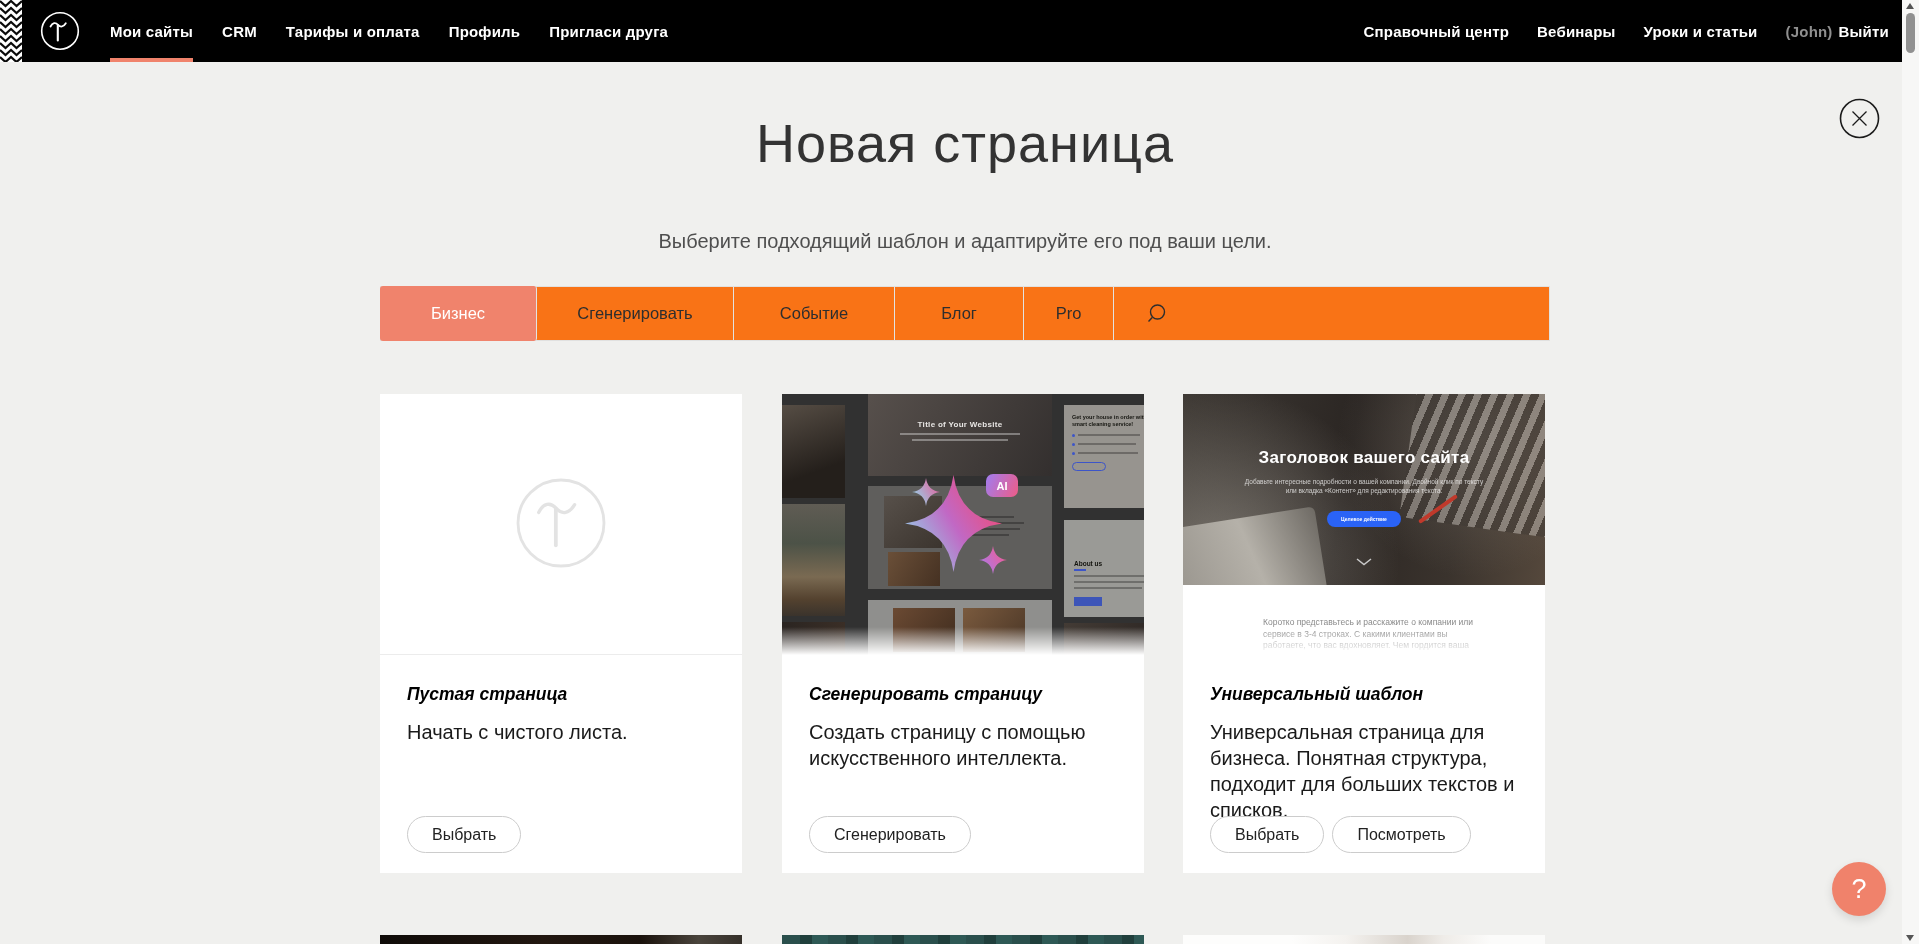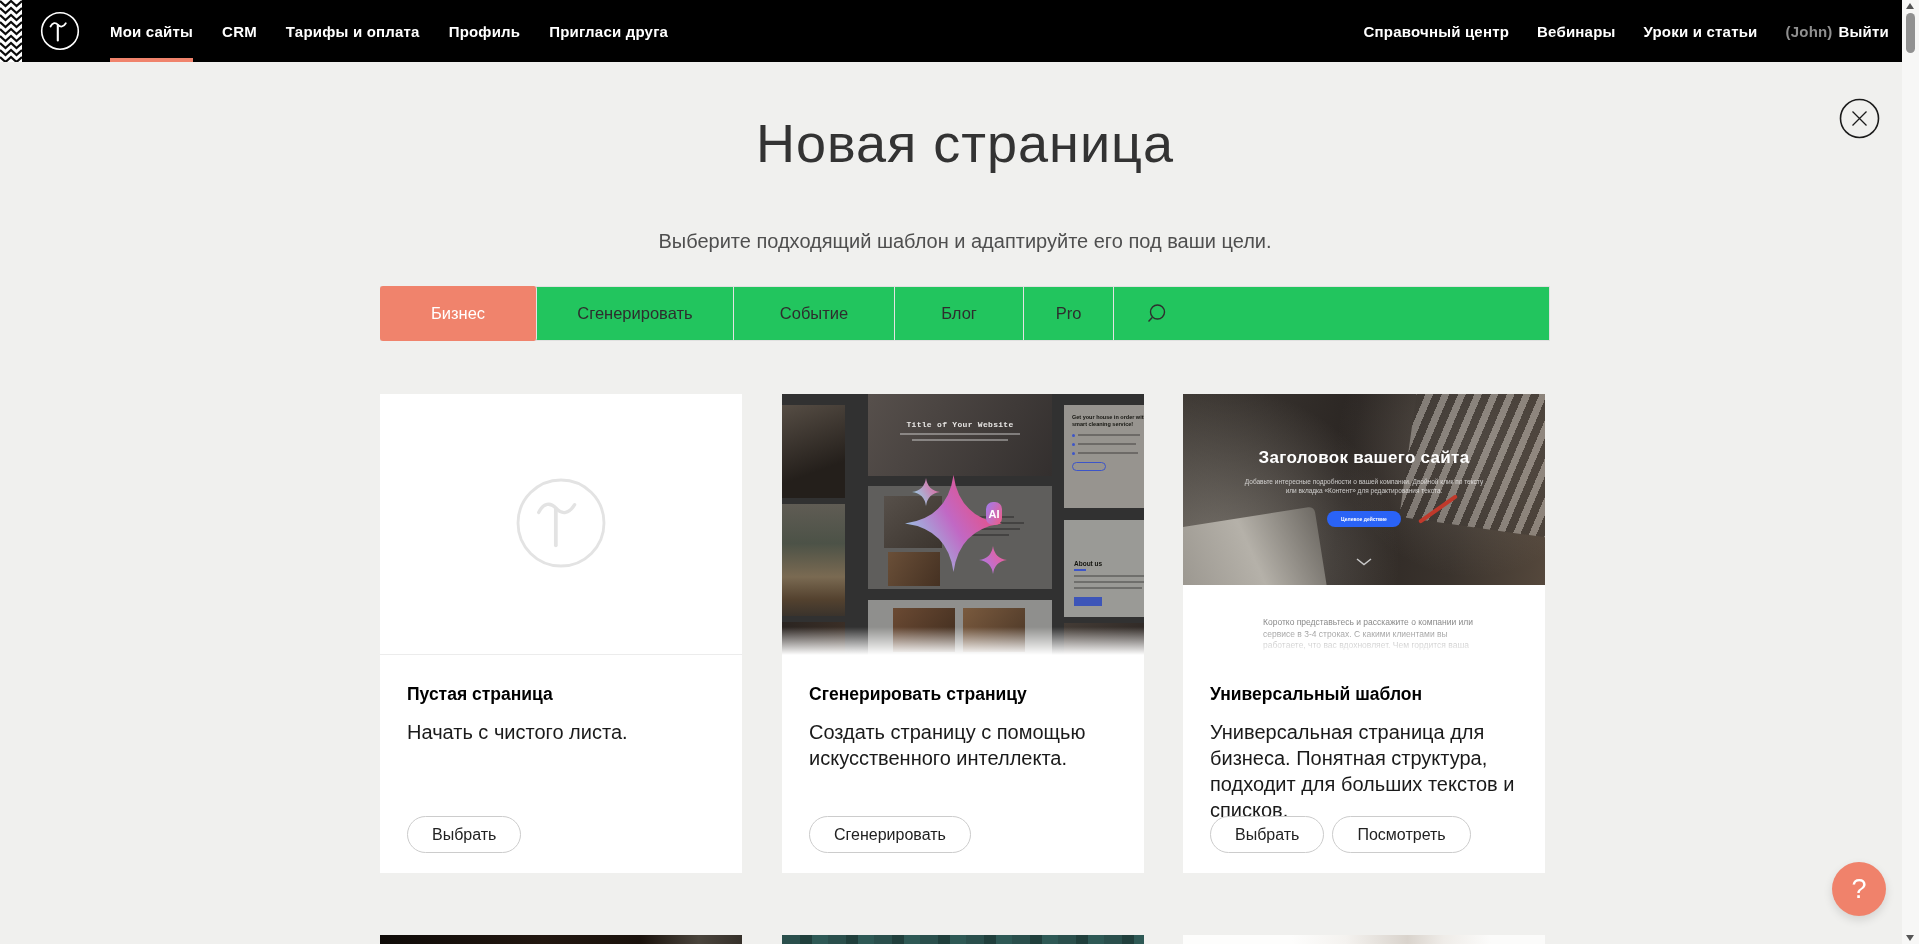--- a/index.html
+++ b/index.html
@@ -28,47 +28,47 @@
 
   
   .page-title { position:absolute; top:112px; left:380px; width:1170px; text-align:center;
                 font-size:54px; font-weight:200; color:#333; letter-spacing:1px; }
   .page-subtitle { position:absolute; top:230px; left:380px; width:1170px; text-align:center;
                    font-size:20px; font-weight:300; color:#4f4f4f; }
   .close-btn { position:absolute; left:1839px; top:98px; width:41px; height:41px; background:none; border:none; cursor:pointer; padding:0; }
 
   
   .tabs { position:absolute; top:286px; left:380px; width:1170px; height:55px; display:flex;
-          background:#22c55e; border:1px solid #e1e1e0; }
+          background:#f97316; border:1px solid #e1e1e0; }
   .tab { display:flex; align-items:center; justify-content:center; font-size:16.5px; color:#2e2e2e;
          border-right:1px solid #e3e3e2; cursor:pointer; }
   .tab:last-child { border-right:none; }
   .tab.active { background:#f0836c; color:#fff; border-radius:3px; margin:-1px 0 -1px -1px; }
 
   
   .card { position:absolute; top:394px; width:362px; height:479px; background:#fff; }
   .card-1 { left:380px; } .card-2 { left:782px; } .card-3 { left:1183px; }
   .preview { position:absolute; top:0; left:0; width:362px; height:261px; overflow:hidden; }
-  .card-title { position:absolute; top:290px; left:27px; right:24px; font-size:17.5px; font-weight:700; color:#000; }
+  .card-title { position:absolute; top:290px; left:27px; right:24px; font-size:17.5px; font-weight:700; color:#000;font-style:italic; }
   .card-desc  { position:absolute; top:325px; left:27px; right:30px; font-size:20px; line-height:26px; color:#1a1a1a; }
   .card-actions { position:absolute; left:27px; bottom:20px; display:flex; gap:8px; }
   .pill-btn { height:37px; padding:0 24px; border:1px solid #ccc; border-radius:19px; background:#fff;
               font-family:"Liberation Sans",sans-serif; font-size:16px; color:#222; cursor:pointer; }
 
   
   .preview-blank { border-bottom:1px solid #ececec; }
   .watermark { position:absolute; left:134px; top:82px; width:94px; height:94px; }
 
   
   .preview-ai { background:#313131; }
   .tile { position:absolute; overflow:hidden; }
   .t-l1 { left:-18px; top:11px;  width:81px;  height:93px;  background:linear-gradient(160deg,#5a5148,#241f1b 70%); }
   .t-l2 { left:-18px; top:110px; width:81px;  height:112px; background:linear-gradient(180deg,#605c54 0%,#4c5247 35%,#7a6a52 65%,#54422f 85%,#3a332c); }
   .t-l3 { left:-18px; top:228px; width:81px;  height:33px;  background:linear-gradient(90deg,#262220,#3a2e26); }
-  .t-c1 { left:86px;  top:-2px;  width:184px; height:84px;  background:linear-gradient(120deg,#57504c,#332f2e);font-family:Liberation Mono, monospace; }
+  .t-c1 { left:86px;  top:-2px;  width:184px; height:84px;  background:linear-gradient(120deg,#57504c,#332f2e); }
   .t-c2 { left:86px;  top:92px;  width:184px; height:103px; background:#5f5e5c; }
   .t-c3 { left:86px;  top:206px; width:184px; height:55px;  background:#8f8f8d; }
   .t-r1 { left:282px; top:11px;  width:100px; height:103px; background:#97948f; }
   .t-r2 { left:282px; top:126px; width:100px; height:97px;  background:#9a9a96; }
   .t-r3 { left:282px; top:229px; width:100px; height:32px;  background:linear-gradient(100deg,#433b35,#2c2623); }
   .c1-title { margin-top:28px; text-align:center; color:#e8e6e4; font-size:8px; font-weight:700; letter-spacing:.3px; }
   .bar { height:2px; background:rgba(255,255,255,.35); margin:4px auto 0; }
   .dbar { height:2px; background:rgba(0,0,0,.28); margin:4px 0 0; }
   .c2-photo1 { position:absolute; left:16px; top:10px; width:58px; height:52px; background:linear-gradient(140deg,#57504a,#3b342e); }
   .c2-photo2 { position:absolute; left:20px; top:66px; width:52px; height:34px; background:linear-gradient(120deg,#6a4f38,#453122); }
@@ -78,23 +78,23 @@
   .r1-inner { padding:9px 8px; }
   .r1-title { font-size:5.5px; font-weight:700; color:#14140f; line-height:7px; }
   .bullet-row { display:flex; gap:3px; margin-top:5px; align-items:flex-start; }
   .dot { width:3px; height:3px; border-radius:50%; background:#3d55c8; flex:none; margin-top:1px; }
   .r1-pill { width:34px; height:9px; border:1px solid #3d55c8; border-radius:5px; margin-top:7px; }
   .r2-inner { padding:40px 10px 0; }
   .r2-title { font-size:6.5px; font-weight:700; color:#14140f; }
   .r2-underline { width:12px; height:1.5px; background:#3d55c8; margin-top:2px; }
   .r2-btn { width:28px; height:9px; background:#3d55b8; margin-top:8px; }
   .star { position:absolute; }
-  .ai-badge { position:absolute; left:204px; top:80px; width:16px; height:23px; border-radius:7px;
+  .ai-badge { position:absolute; left:204px; top:80px; width:32px; height:23px; border-radius:7px;
               background:linear-gradient(115deg,#a07df0,#ee5c86); color:#fff; font-size:11px; font-weight:700;
-              display:flex; align-items:center; justify-content:center;margin-top:28px; }
+              display:flex; align-items:center; justify-content:center; }
   .fade { position:absolute; left:0; right:0; bottom:0; height:28px;
           background:linear-gradient(rgba(255,255,255,0),#fff); }
 
   
   .t-hero { position:absolute; top:0; left:0; width:362px; height:191px; overflow:hidden;
             background:
               radial-gradient(circle at 80% 25%, rgba(210,200,188,.22), transparent 42%),
               radial-gradient(circle at 12% 88%, rgba(200,195,185,.45), transparent 48%),
               linear-gradient(100deg,#3f3a35,#2b2623 45%,#3a332d 75%,#55483c); }
   .laptop { position:absolute; left:-30px; bottom:-34px; width:170px; height:100px; border-radius:6px;

